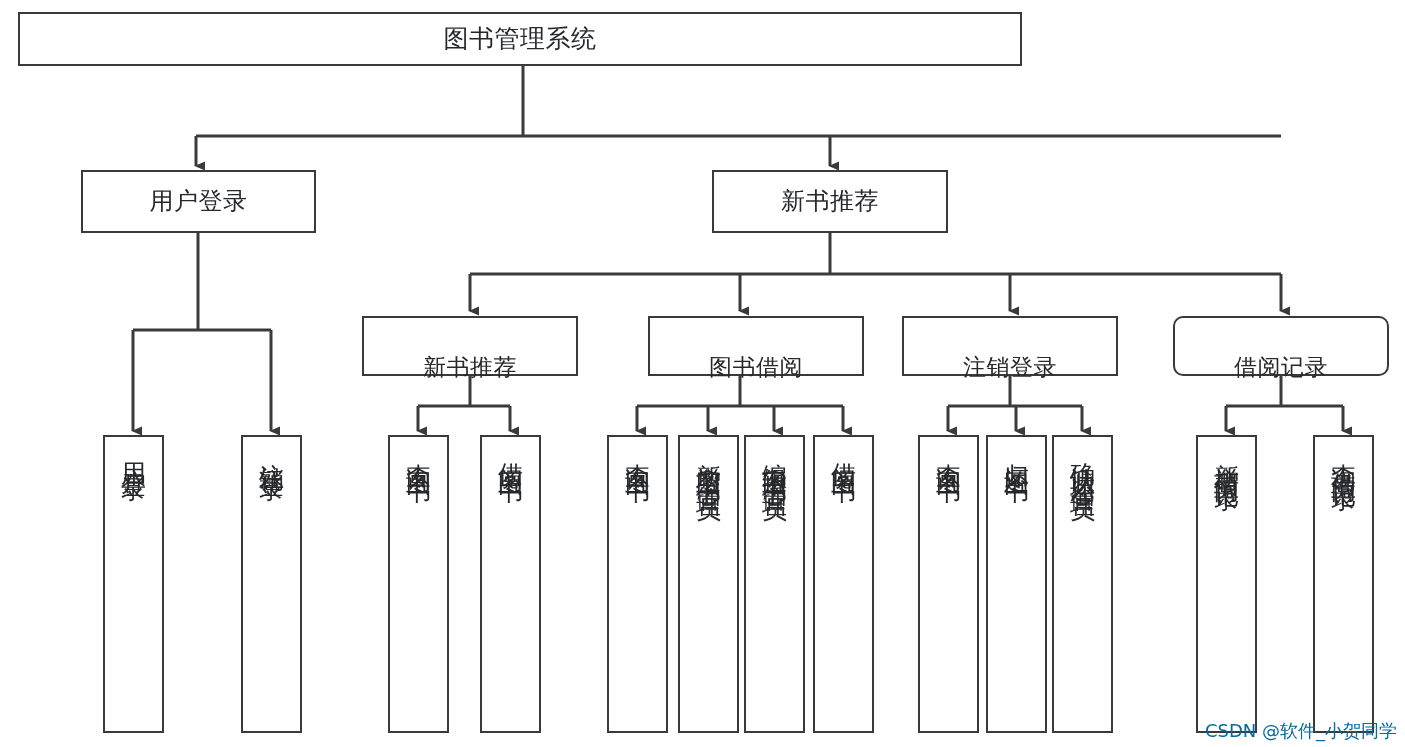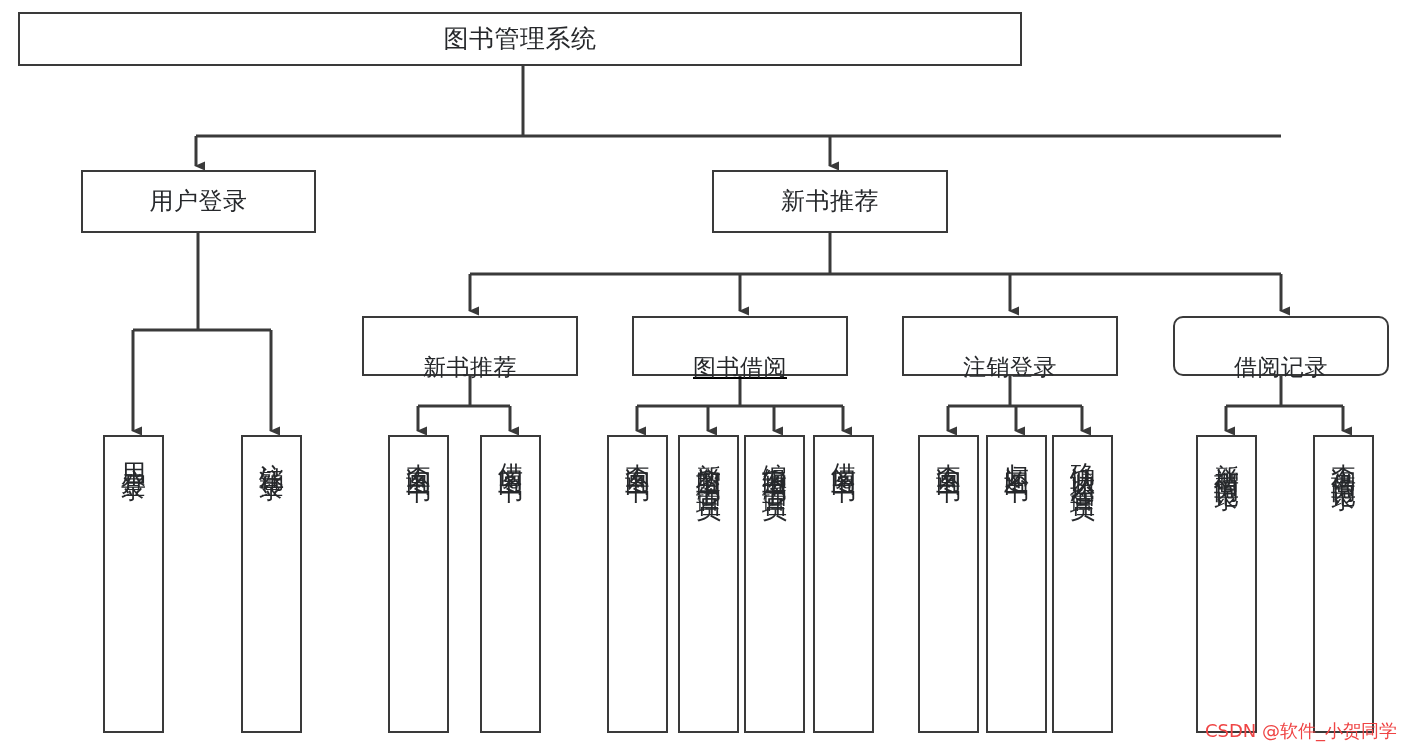--- a/index.html
+++ b/index.html
@@ -57,21 +57,21 @@
     text-orientation: upright;
     letter-spacing: 5px;
     line-height: 1;
     white-space: normal;
   }
   .watermark {
     position: absolute;
     right: 8px;
     bottom: 4px;
     font-size: 18px;
-    color: #ef4444;
+    color: #0369a1;
     z-index: 5;
     white-space: nowrap;
     font-family: "DejaVu Sans", "Liberation Sans", sans-serif;
     margin-left: 33px;
   }
 </style>
 </head>
 <body>
 
 <div id="diagram-root">
@@ -148,21 +148,21 @@
   <div class="node node-l2" style="left:81px; top:170px; width:235px; height:63px;">
     <span class="label">用户登录</span>
   </div>
   <div class="node node-l2" style="left:712px; top:170px; width:236px; height:63px;">
     <span class="label">新书推荐</span>
   </div>
 
   <div class="node node-l3" style="left:362px; top:316px; width:216px; height:60px;">
     <span class="label">新书推荐</span>
   </div>
-  <div class="node node-l3" style="left:632px; top:316px; width:216px; height:60px;text-decoration:underline;">
+  <div class="node node-l3" style="left:648px; top:316px; width:216px; height:60px;">
     <span class="label">图书借阅</span>
   </div>
   <div class="node node-l3" style="left:902px; top:316px; width:216px; height:60px;">
     <span class="label">注销登录</span>
   </div>
   <div class="node node-l3" style="left:1173px; top:316px; width:216px; height:60px;border-radius:10px;">
     <span class="label">借阅记录</span>
   </div>
 
   <div class="node node-leaf" style="left:103px; top:435px; width:61px; height:298px;">

